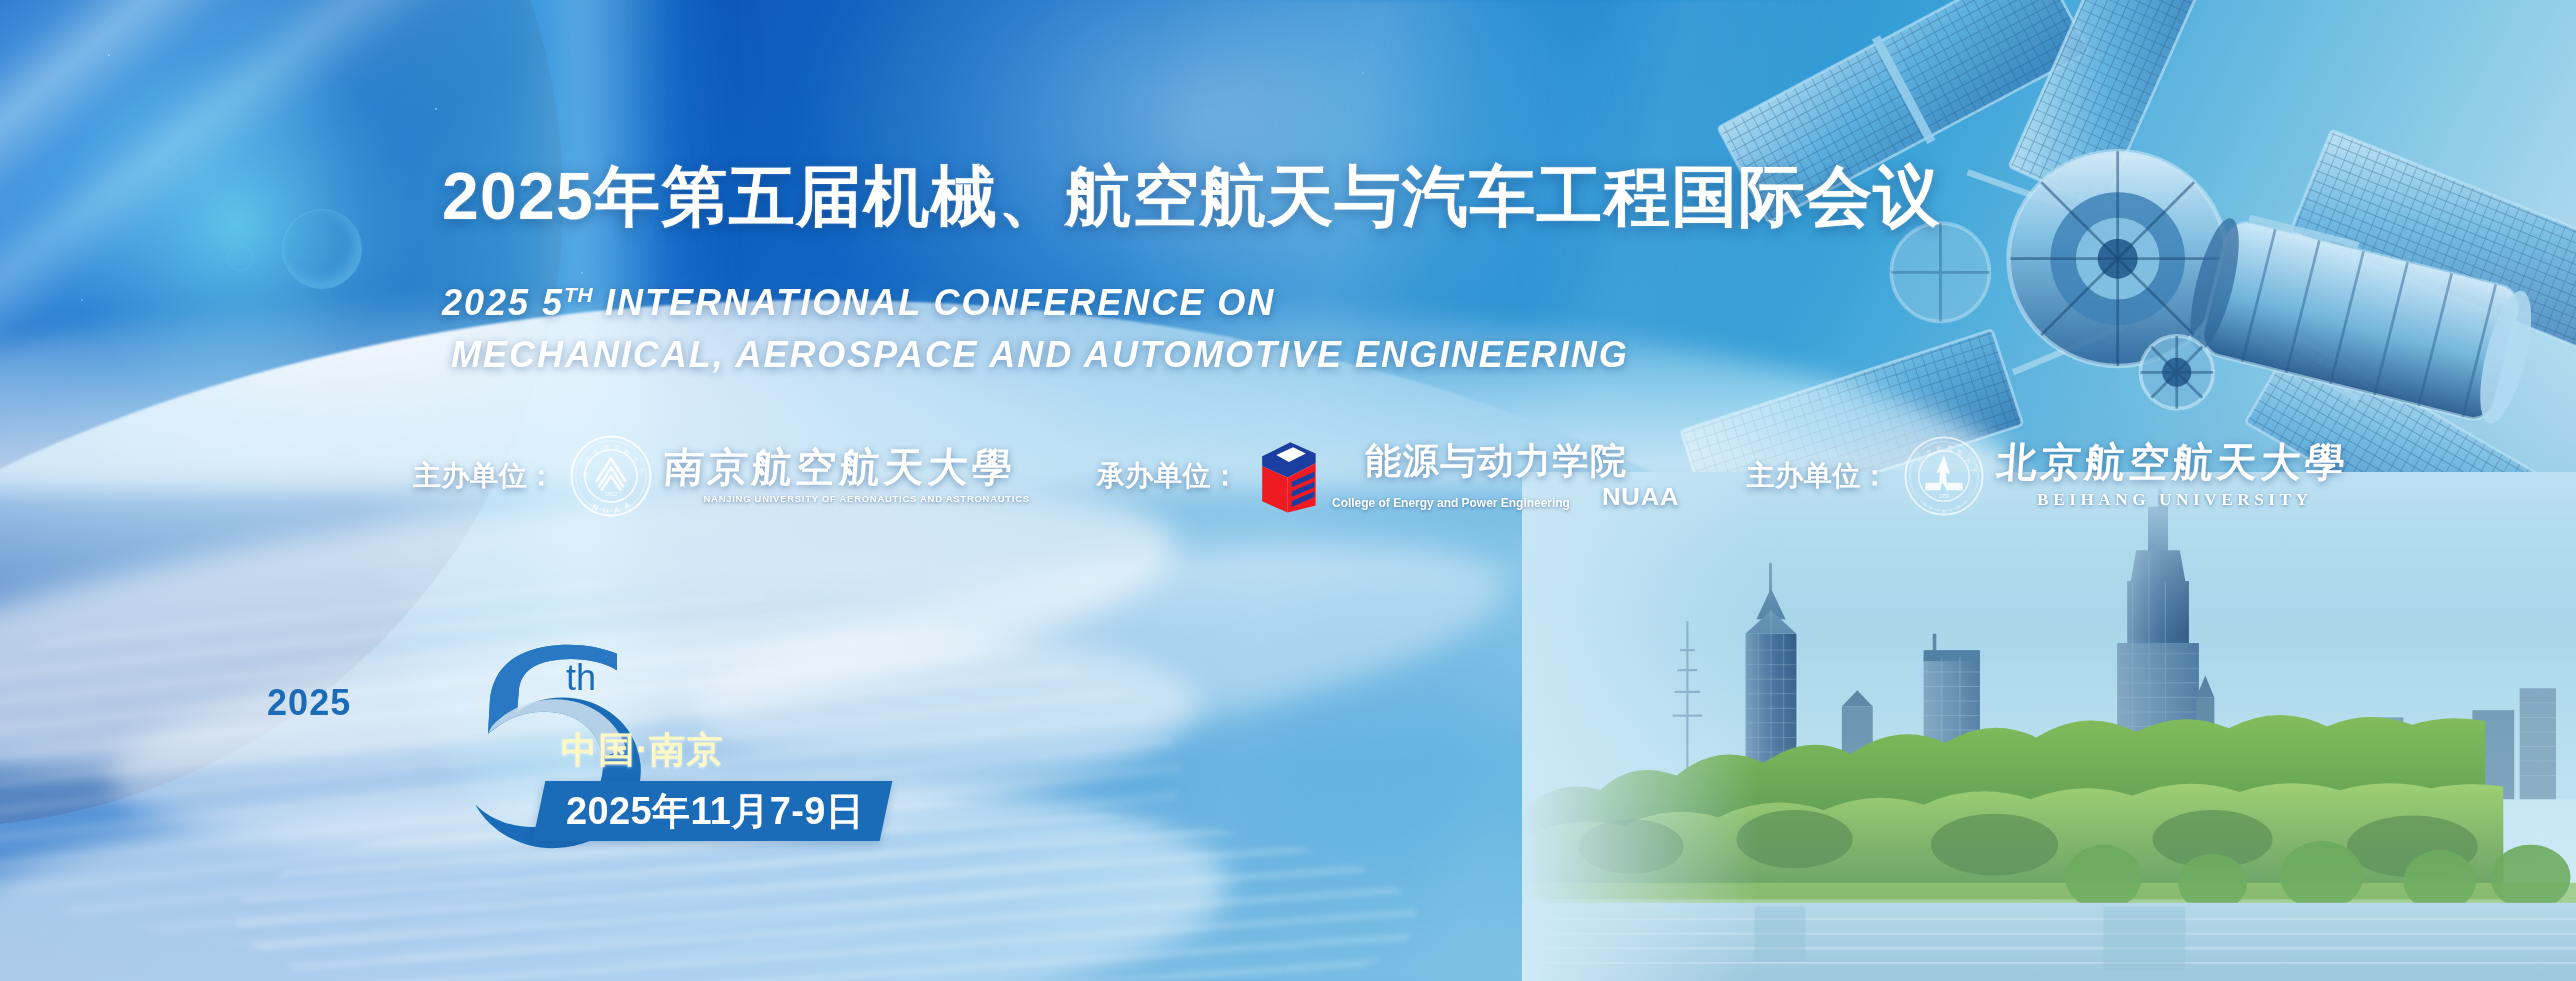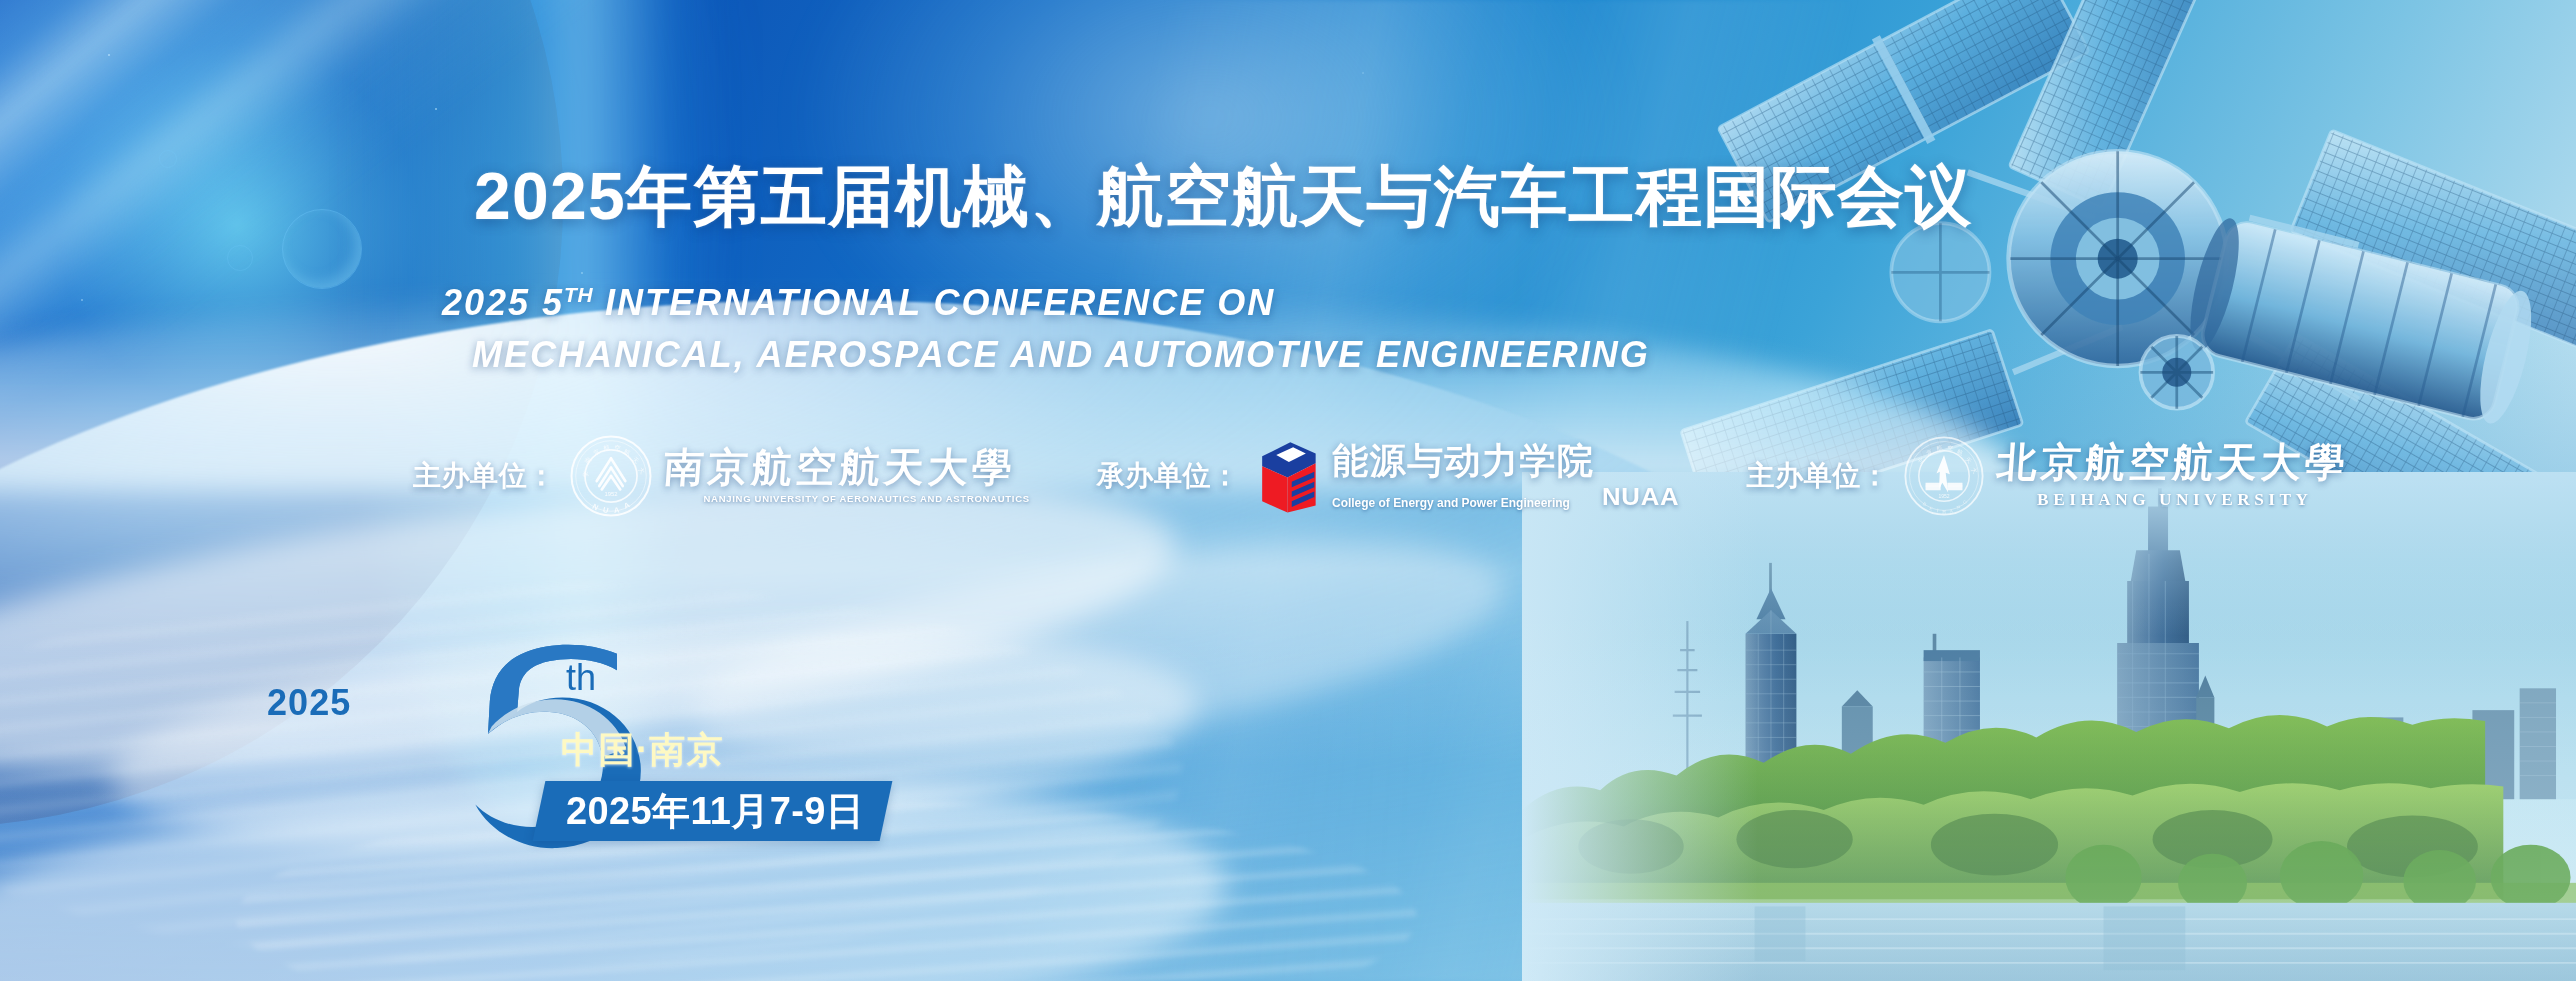--- a/index.html
+++ b/index.html
@@ -127,32 +127,31 @@
 
   
   #content{position:absolute;inset:0;}
 
   .title-main{
     position:absolute;left:442px;top:160px;
     font-family:"Liberation Sans","DejaVu Sans",sans-serif;
     font-size:66px;font-weight:700;color:#fff;letter-spacing:.02em;
     white-space:nowrap;line-height:1.1;
     text-shadow:0 2.7px 12.7px rgba(6,48,110,.45), 0 0 2.7px rgba(255,255,255,.25);
-    margin-left:32px;
   }
 
   .subtitle{
     position:absolute;left:442px;
     font-family:"Liberation Sans","DejaVu Sans",sans-serif;
     font-style:italic;font-weight:700;color:#fff;
     font-size:36px;letter-spacing:.055em;white-space:nowrap;
     text-shadow:0 1.8px 8.2px rgba(6,48,110,.4);
   }
   .sub1{top:282px;text-align:center;}
-  .sub2{top:334px;left:472px;}
+  .sub2{top:334px;left:451px;}
   .sub1 sup{font-size:.58em;vertical-align:super;letter-spacing:.03em;}
 
   
   .orgs{position:absolute;left:413px;top:434px;display:flex;align-items:center;gap:0;}
   .org{display:flex;align-items:center;}
   .org-label{
     font-family:"Liberation Sans","DejaVu Sans",sans-serif;
     font-size:28px;font-weight:700;color:#fff;white-space:nowrap;letter-spacing:.02em;
     text-shadow:0 1.8px 6.4px rgba(6,48,110,.45);
     text-align:right;
@@ -179,21 +178,21 @@
   .gap1{width:67px;}
   .gap2{width:71px;}
 
   
   .book-logo{width:71px;height:76px;margin-left:12.7px;flex:0 0 auto;}
   .book-logo svg{width:100%;height:100%;}
   .cepe{margin-left:9px;display:flex;flex-direction:column;}
   .cepe-cn{
     font-family:"Liberation Sans","DejaVu Sans",sans-serif;
     font-size:36px;font-weight:700;color:#fff;letter-spacing:.04em;line-height:1;
-    white-space:nowrap;text-shadow:0 1.8px 7.3px rgba(6,48,110,.45);
+    white-space:nowrap;text-shadow:0 1.8px 7.3px rgba(6,48,110,.45);margin-left:33px;
   }
   .cepe-row{display:flex;align-items:flex-end;margin-top:6.4px;}
   .cepe-en{
     font-family:"Liberation Sans","DejaVu Sans",sans-serif;
     font-size:13px;font-weight:700;color:#fff;white-space:nowrap;
     letter-spacing:0;line-height:1;transform:scaleX(.92);transform-origin:left bottom;
     text-shadow:0 0.9px 3.6px rgba(6,48,110,.5);
   }
   .nuaa-mark{
     margin-left:11px;font-family:"Liberation Sans","DejaVu Sans",sans-serif;

